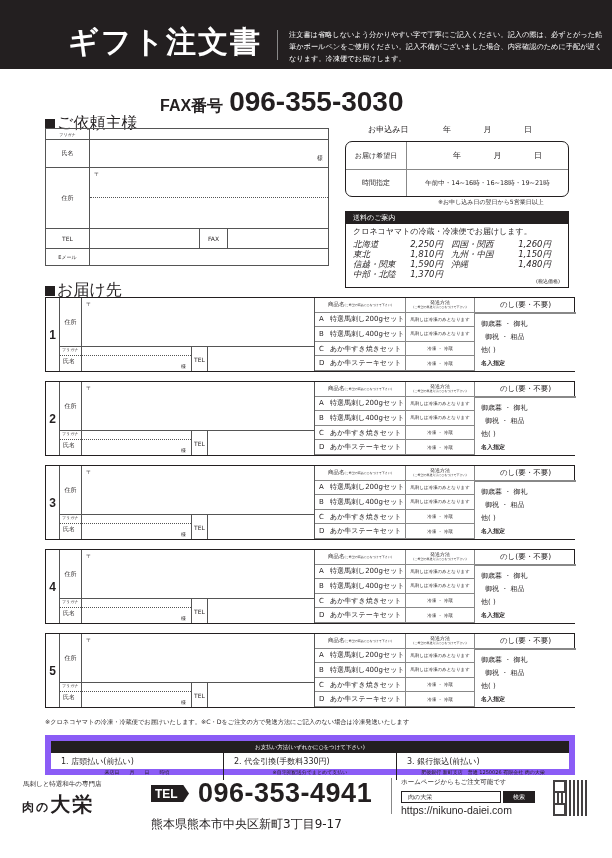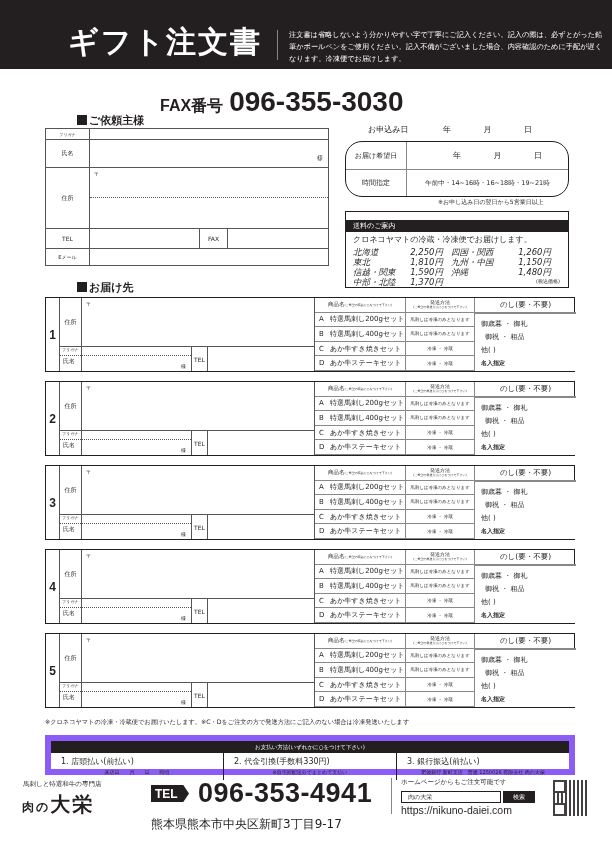--- a/index.html
+++ b/index.html
@@ -4,36 +4,36 @@
 <style>
 *{box-sizing:border-box;margin:0;padding:0;}
 body{width:612px;height:858px;background:#fff;font-family:"DejaVu Sans",sans-serif;color:#231f20;position:relative;overflow:hidden;}
 .hdr{position:absolute;left:0;top:0;width:612px;height:69px;background:#231f20;}
 .hdr .title{position:absolute;left:68px;top:22px;font-size:30px;font-weight:bold;color:#fff;letter-spacing:2px;}
 .hdr .sep{position:absolute;left:277px;top:30px;width:1px;height:30px;background:#888;}
 .hdr .note{position:absolute;left:289px;top:29px;font-size:7.2px;line-height:12px;color:#fff;width:320px;}
 .fax{position:absolute;left:160px;top:86px;font-family:"Liberation Sans",sans-serif;font-weight:bold;color:#231f20;}
 .fax .lbl{font-size:16px;}
 .fax .num{font-size:28px;margin-left:6px;}
-.sec-title{position:absolute;font-size:11px;font-weight:bold;margin-left:32px;}
+.sec-title{position:absolute;font-size:16px;font-weight:normal;}
 .sec-title::before{content:"";display:inline-block;width:10px;height:10px;background:#231f20;margin-right:2px;vertical-align:-1px;}
 table{border-collapse:collapse;}
 .req{position:absolute;left:45px;top:128px;width:284px;border:1px solid #231f20;}
 .req td{border:1px solid #555;font-size:6px;height:10px;}
 .req .lab{width:44px;text-align:center;font-size:6px;}
 .apply{position:absolute;left:368px;top:124px;font-size:8px;}
 .apply span{display:inline-block;}
-.dlv{position:absolute;left:345px;top:141px;width:224px;height:56px;border:1px solid #231f20;border-radius:17px;overflow:hidden;}
+.dlv{position:absolute;left:345px;top:141px;width:224px;height:56px;border:1px solid #231f20;border-radius:7px;overflow:hidden;}
 .dlv .r{display:flex;height:27px;align-items:center;font-size:7px;}
 .dlv .r+.r{border-top:1px solid #888;}
 .dlv .l{width:61px;text-align:center;border-right:1px solid #888;height:100%;display:flex;align-items:center;justify-content:center;}
 .dlv .v{flex:1;text-align:center;font-size:7px;}
 .dlvnote{position:absolute;left:438px;top:198px;font-size:6px;}
 .ship{position:absolute;left:345px;top:211px;width:224px;height:77px;border:1px solid #231f20;}
-.ship .h{background:#231f20;color:#fff;font-size:7px;padding:1px 7px;height:12px;margin-top:8px;}
+.ship .h{background:#231f20;color:#fff;font-size:7px;padding:1px 7px;height:12px;}
 .ship .d{font-size:8px;padding:2px 7px;}
 .ship .g{display:grid;grid-template-columns:48px 50px 48px 60px;padding:0 7px;font-size:8.5px;line-height:10px;font-style:italic;}
 .ship .g .p{text-align:right;padding-right:8px;}
 .ship .tax{font-size:5px;text-align:right;}
 .dest{position:absolute;left:45px;width:530px;height:75px;border:1px solid #231f20;}
 .dest .no{position:absolute;left:0;top:0;width:14px;height:73px;border-right:1px solid #555;font-size:12px;font-weight:bold;display:flex;align-items:center;justify-content:center;font-family:"Liberation Sans",sans-serif;}
 .dest .addrlab{position:absolute;left:14px;top:0;width:22px;height:49px;border-right:1px solid #555;font-size:6px;display:flex;align-items:center;justify-content:center;}
 .dest .addr{position:absolute;left:36px;top:0;width:232px;height:49px;border-bottom:1px solid #555;font-size:6px;padding:2px 4px;}
 .dest .addrlab{border-bottom:1px solid #555;}
 .dest .kana{position:absolute;left:14px;top:49px;font-size:4px;padding-left:2px;}

